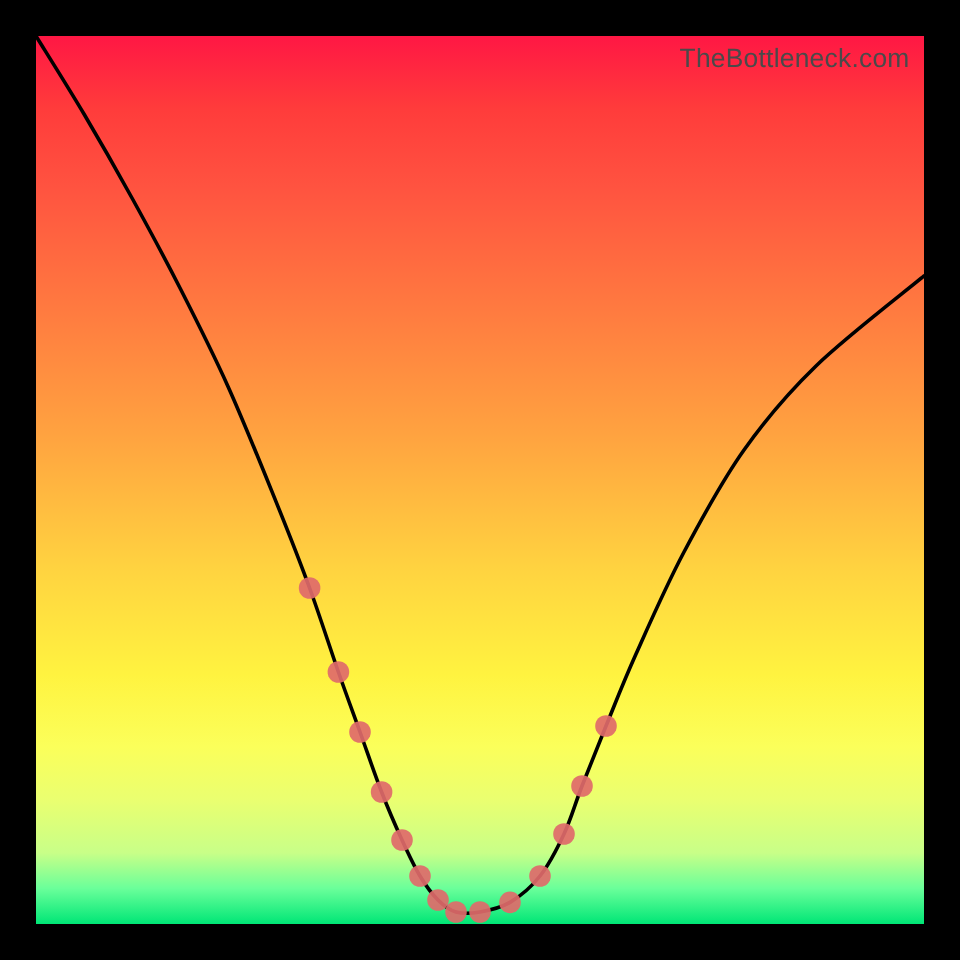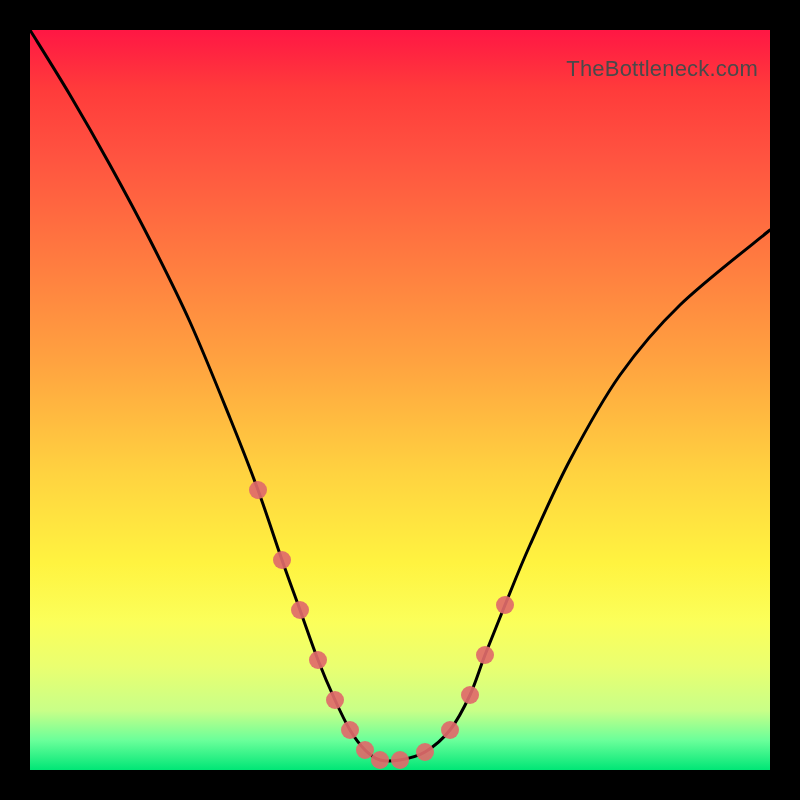--- a/index.html
+++ b/index.html
@@ -40,21 +40,20 @@
     );
   }
   .watermark {
     position: absolute;
     top: 6px;
     right: 12px;
     color: #4a4a4a;
     font-size: 22px;
     letter-spacing: 0.2px;
     user-select: none;
-    margin-top: 20px;
   }
   svg {
     position: absolute;
     inset: 0;
     width: 100%;
     height: 100%;
     pointer-events: none;
   }
 </style>
 </head>

